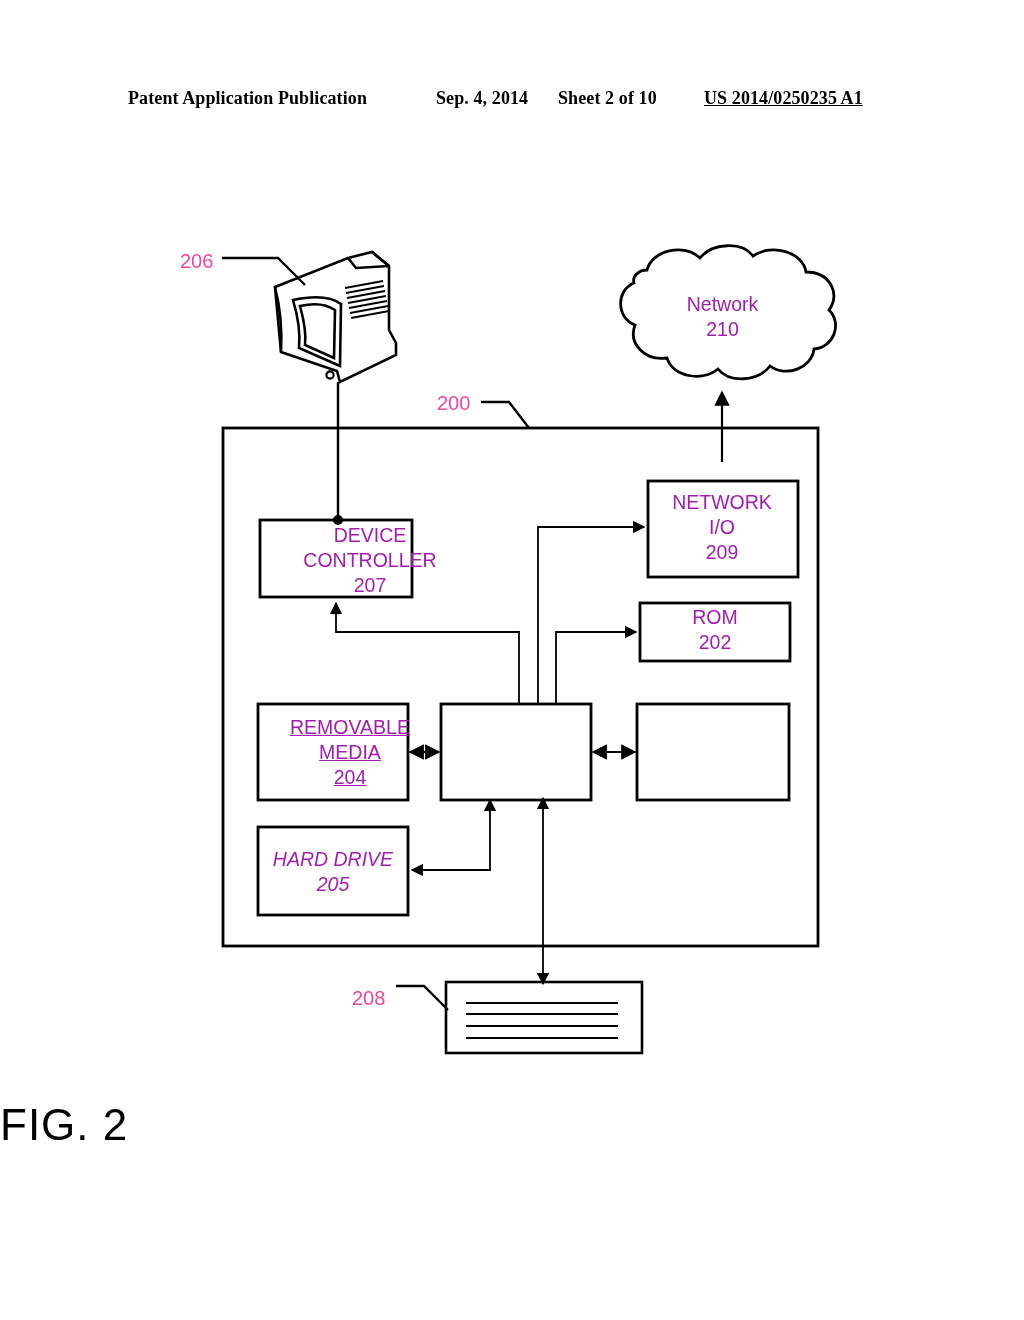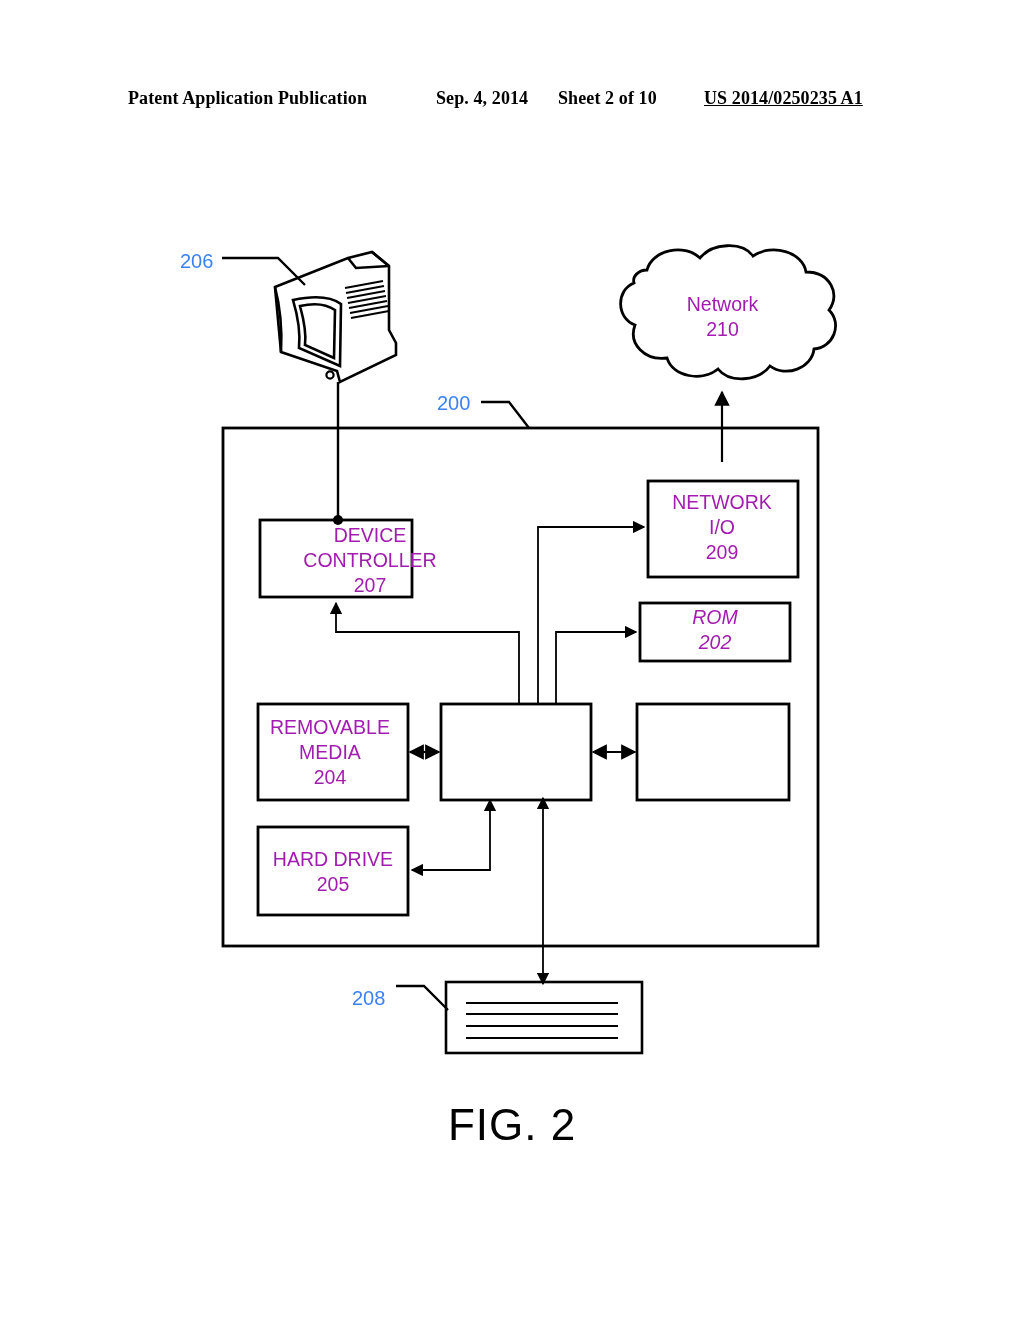--- a/index.html
+++ b/index.html
@@ -59,46 +59,46 @@
     font-size: 19.5px;
     line-height: 25px;
     text-align: center;
     color: #a21caf;
     white-space: pre-line;
   }
   .ref-label {
     position: absolute;
     font-family: "Liberation Sans", sans-serif;
     font-size: 20px;
-    color: #3b82f6;
+    color: #ec4899;
     white-space: nowrap;
   }
 
   
   #lbl-device-controller { left: 258px; top: 523px;  width: 154px; margin-left: 35px; }
   #lbl-network-io        { left: 648px; top: 490px;  width: 148px; }
-  #lbl-rom               { left: 640px; top: 605px;  width: 150px; font-style: italic; }
-  #lbl-removable-media   { left: 254px; top: 715px;  width: 152px; }
+  #lbl-rom               { left: 640px; top: 605px;  width: 150px; }
+  #lbl-removable-media   { left: 274px; top: 715px;  width: 152px; text-decoration: underline; }
   #lbl-processor         { left: 441px; top: 728px;  width: 150px; }
   #lbl-ram               { left: 637px; top: 728px;  width: 152px; }
-  #lbl-hard-drive        { left: 258px; top: 847px;  width: 150px; }
+  #lbl-hard-drive        { left: 258px; top: 847px;  width: 150px; font-style: italic; }
   #lbl-network-cloud     { left: 645px; top: 292px;  width: 155px; }
 
   
   #ref-206 { left: 180px; top: 250px; }
   #ref-200 { left: 437px; top: 392px; }
   #ref-208 { left: 352px; top: 987px; }
 
   
   #fig-caption {
     position: absolute;
     left: 0;
     top: 1100px;
     width: 1024px;
-    text-align: center;
+    text-align: left;
     font-family: "Liberation Sans", sans-serif;
     font-size: 44px;
     letter-spacing: 1px;
     color: #000;
   }
 </style>
 </head>
 <body>
 
 <div id="page-header">

